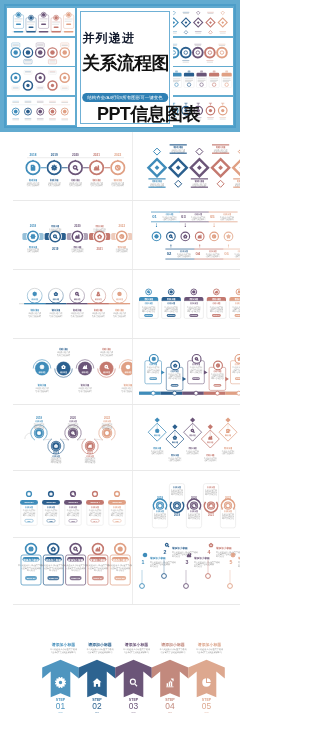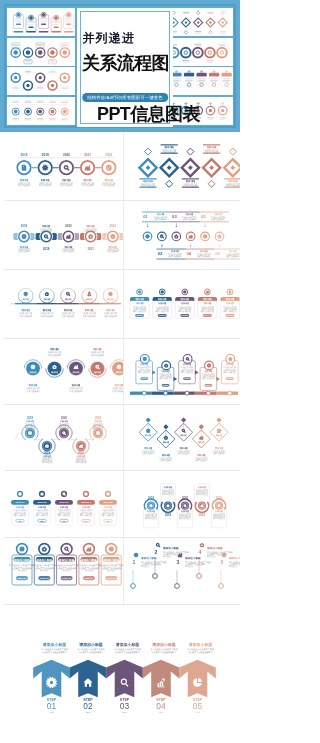--- a/index.html
+++ b/index.html
@@ -14,21 +14,21 @@
   .thumbcol.right{left:165px;}
   .thumb{flex:1;background:#fff;position:relative;overflow:hidden;}
   .titlecard{position:absolute;left:77px;top:8px;width:96px;height:119px;background:#fff;box-sizing:border-box;}
   .titlecard .inner{position:absolute;left:3px;top:3px;right:3px;bottom:3px;border:1px solid #6fb0d5;box-sizing:border-box;}
   .t1{position:absolute;left:0;right:0;top:18px;color:#0f172a;font-weight:bold;font-size:12px;line-height:17px;letter-spacing:1.2px;white-space:nowrap;text-indent:1.4px;}
   .t2{position:absolute;left:0;right:0;top:41px;text-align:right;color:#111;font-weight:bold;font-size:18px;line-height:21px;letter-spacing:-0.6px;white-space:nowrap;}
   .t3{position:absolute;left:16px;right:0;top:60px;text-align:center;color:#111;font-weight:bold;font-size:18px;line-height:21px;letter-spacing:-0.6px;white-space:nowrap;margin-top:32px;}
   .badge{position:absolute;left:50%;transform:translateX(-50%);top:81px;background:#2f80b4;color:#fff;border-radius:6px;font-size:4.4px;line-height:9px;height:9px;padding:0 5px;white-space:nowrap;letter-spacing:0.1px;}
 
   
-  .grid{position:absolute;left:4px;top:132px;width:240px;}
+  .grid{position:absolute;left:13px;top:132px;width:240px;}
   .row{display:flex;width:240px;box-sizing:border-box;position:relative;}
   .row:after{content:"";position:absolute;left:0;right:0;bottom:0;height:1px;background:#e9e9e9;}
   .cell{width:120px;box-sizing:border-box;position:relative;overflow:hidden;background:#fff;}
   .cell.l:after{content:"";position:absolute;right:0;top:0;bottom:0;width:1px;background:#ededed;}
   .big{width:240px;height:136px;position:relative;overflow:hidden;background:#fff;}
   svg{display:block;}
   .slide{position:absolute;left:0;top:0;}
 </style>
 </head>
 <body>

